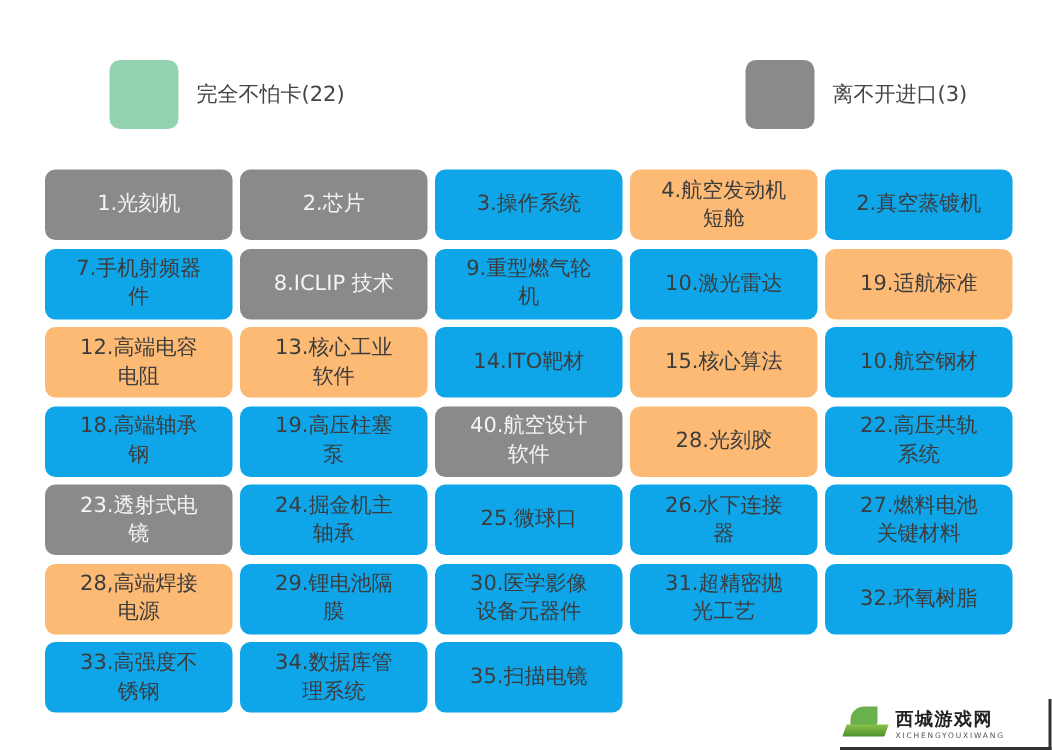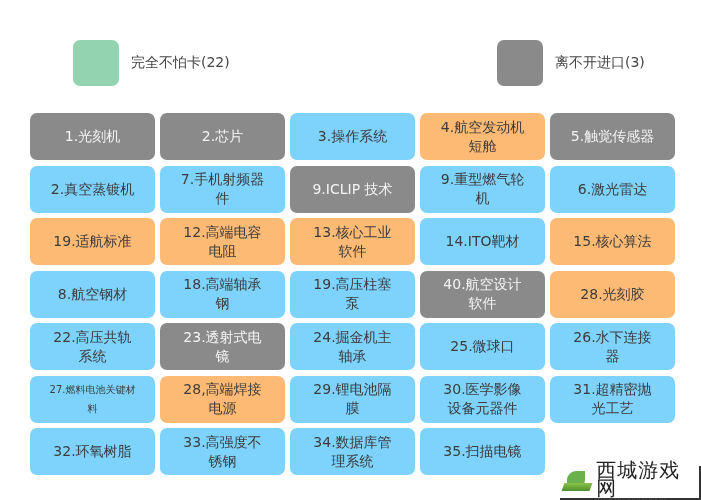--- a/index.html
+++ b/index.html
@@ -14,34 +14,34 @@
     .grid {
       position: absolute; left: 30px; top: 113px;
       display: grid; grid-template-columns: repeat(5, 125px); grid-auto-rows: 47px;
       column-gap: 5px; row-gap: 5.5px;
     }
     .cell {
       border-radius: 7px; display: flex; align-items: center; justify-content: center;
       text-align: center; font-size: 14px; line-height: 19px; padding: 0 18px; box-sizing: border-box;
       color: #3c3c3c;
     }
-    .cell.green { background: #7dd3fc; }
+    .cell.green { background: #0ea5e9; }
     .cell.blue { background: #fdba74; }
     .cell.gray { background: #8a8a8a; color: #f4f4f4; }
-    .cell.small { font-size: 10px; }
+    .cell.small { font-size: 14px; }
     .watermark {
       position: absolute; left: 560px; top: 466px; width: 141px; height: 34px;
       background: #ffffff; border-bottom: 2px solid #333; border-right: 2px solid #333; box-sizing: border-box;
       display: flex; align-items: center;
     }
     .wm-logo { width: 30px; height: 22px; margin-left: 3px; position: relative; }
     .wm-logo .leaf { position: absolute; left: 4px; top: 0; width: 18px; height: 18px; border-radius: 50% 0 50% 0; background: #6ab04c; }
     .wm-logo .base { position: absolute; left: 0; top: 12px; width: 28px; height: 8px; background: linear-gradient(#8bc34a, #4c8f2e); transform: skewX(-20deg); }
     .wm-text { margin-left: 4px; display: flex; flex-direction: column; }
-    .wm-title { font-size: 20px; font-weight: normal; color: #222; line-height: 18px; letter-spacing: 1px; }
+    .wm-title { font-size: 12px; font-weight: bold; color: #222; line-height: 18px; letter-spacing: 1px; }
     .wm-sub { font-size: 5px; color: #555; letter-spacing: 1.2px; line-height: 7px; }
   </style>
 </head>
 <body>
 
 <div class="legend">
   <div class="legend-item" style="left:73px">
     <div class="swatch" style="background:#94d3b0"></div>
     <span class="legend-label">完全不怕卡(22)</span>
   </div>
@@ -49,32 +49,31 @@
     <div class="swatch" style="background:#8a8a8a"></div>
     <span class="legend-label">离不开进口(3)</span>
   </div>
 </div>
 
 <div class="grid" id="grid">
     <div class="cell gray">1.光刻机</div>
     <div class="cell gray">2.芯片</div>
     <div class="cell green">3.操作系统</div>
     <div class="cell blue">4.航空发动机短舱</div>
-    <div class="cell gray">5.触觉传感器</div>
     <div class="cell green">2.真空蒸镀机</div>
     <div class="cell green">7.手机射频器件</div>
-    <div class="cell gray">9.ICLIP 技术</div>
+    <div class="cell gray">8.ICLIP 技术</div>
     <div class="cell green">9.重型燃气轮机</div>
-    <div class="cell green">6.激光雷达</div>
+    <div class="cell green">10.激光雷达</div>
     <div class="cell blue">19.适航标准</div>
     <div class="cell blue">12.高端电容电阻</div>
     <div class="cell blue">13.核心工业软件</div>
     <div class="cell green">14.ITO靶材</div>
     <div class="cell blue">15.核心算法</div>
-    <div class="cell green">8.航空钢材</div>
+    <div class="cell green">10.航空钢材</div>
     <div class="cell green">18.高端轴承钢</div>
     <div class="cell green">19.高压柱塞泵</div>
     <div class="cell gray">40.航空设计软件</div>
     <div class="cell blue">28.光刻胶</div>
     <div class="cell green">22.高压共轨系统</div>
     <div class="cell gray">23.透射式电镜</div>
     <div class="cell green">24.掘金机主轴承</div>
     <div class="cell green">25.微球口</div>
     <div class="cell green">26.水下连接器</div>
     <div class="cell green small">27.燃料电池关键材料</div>

